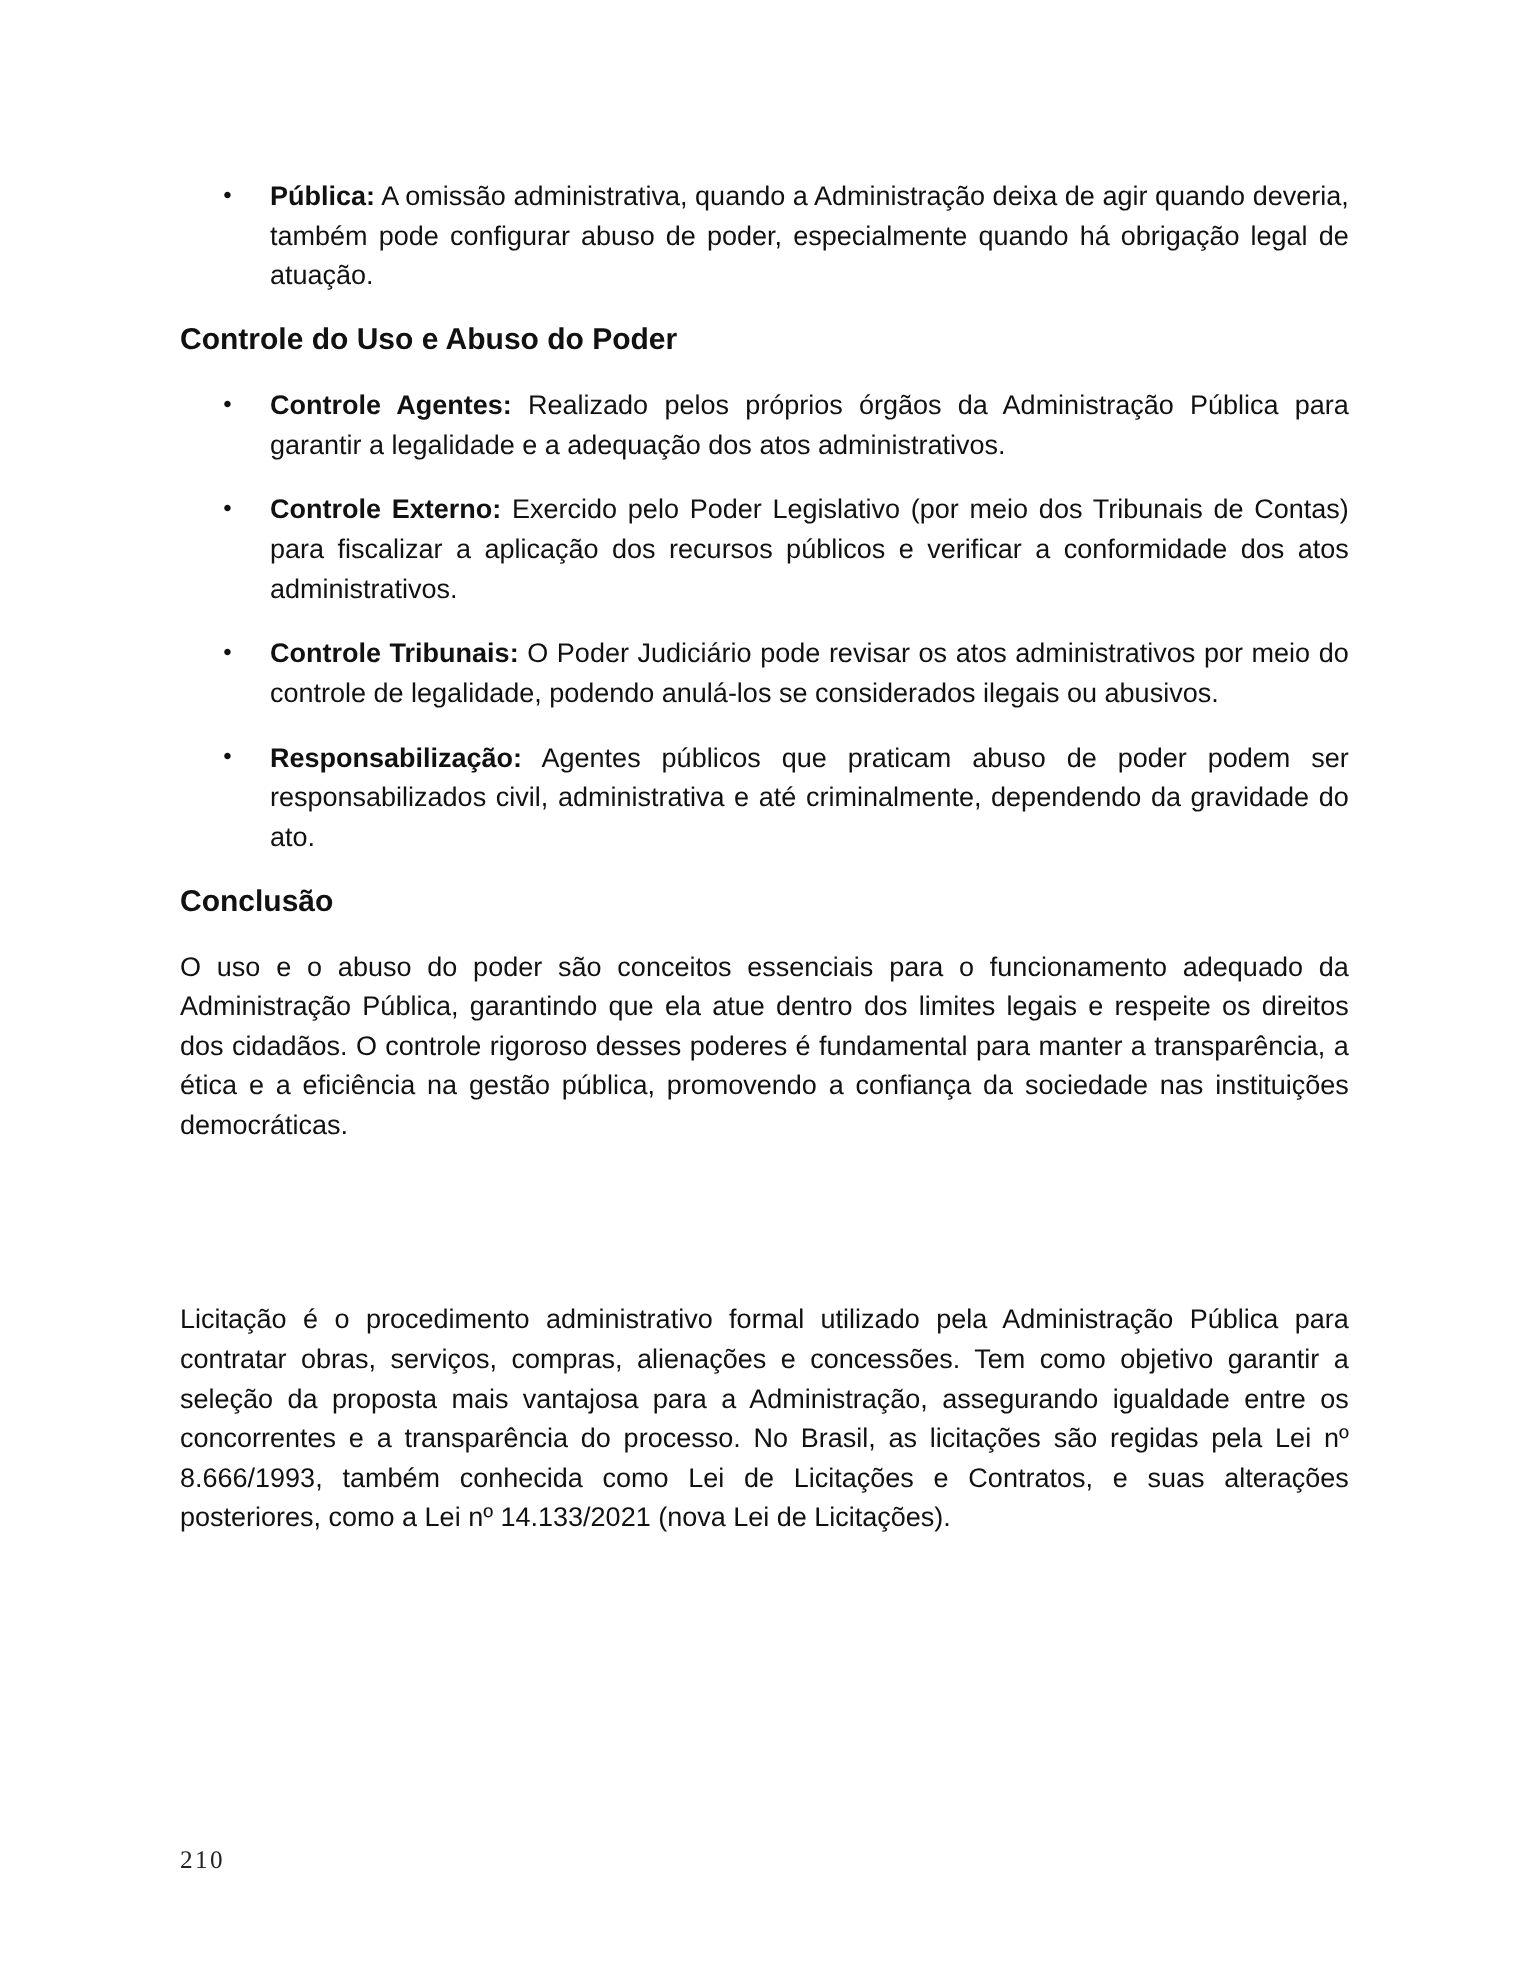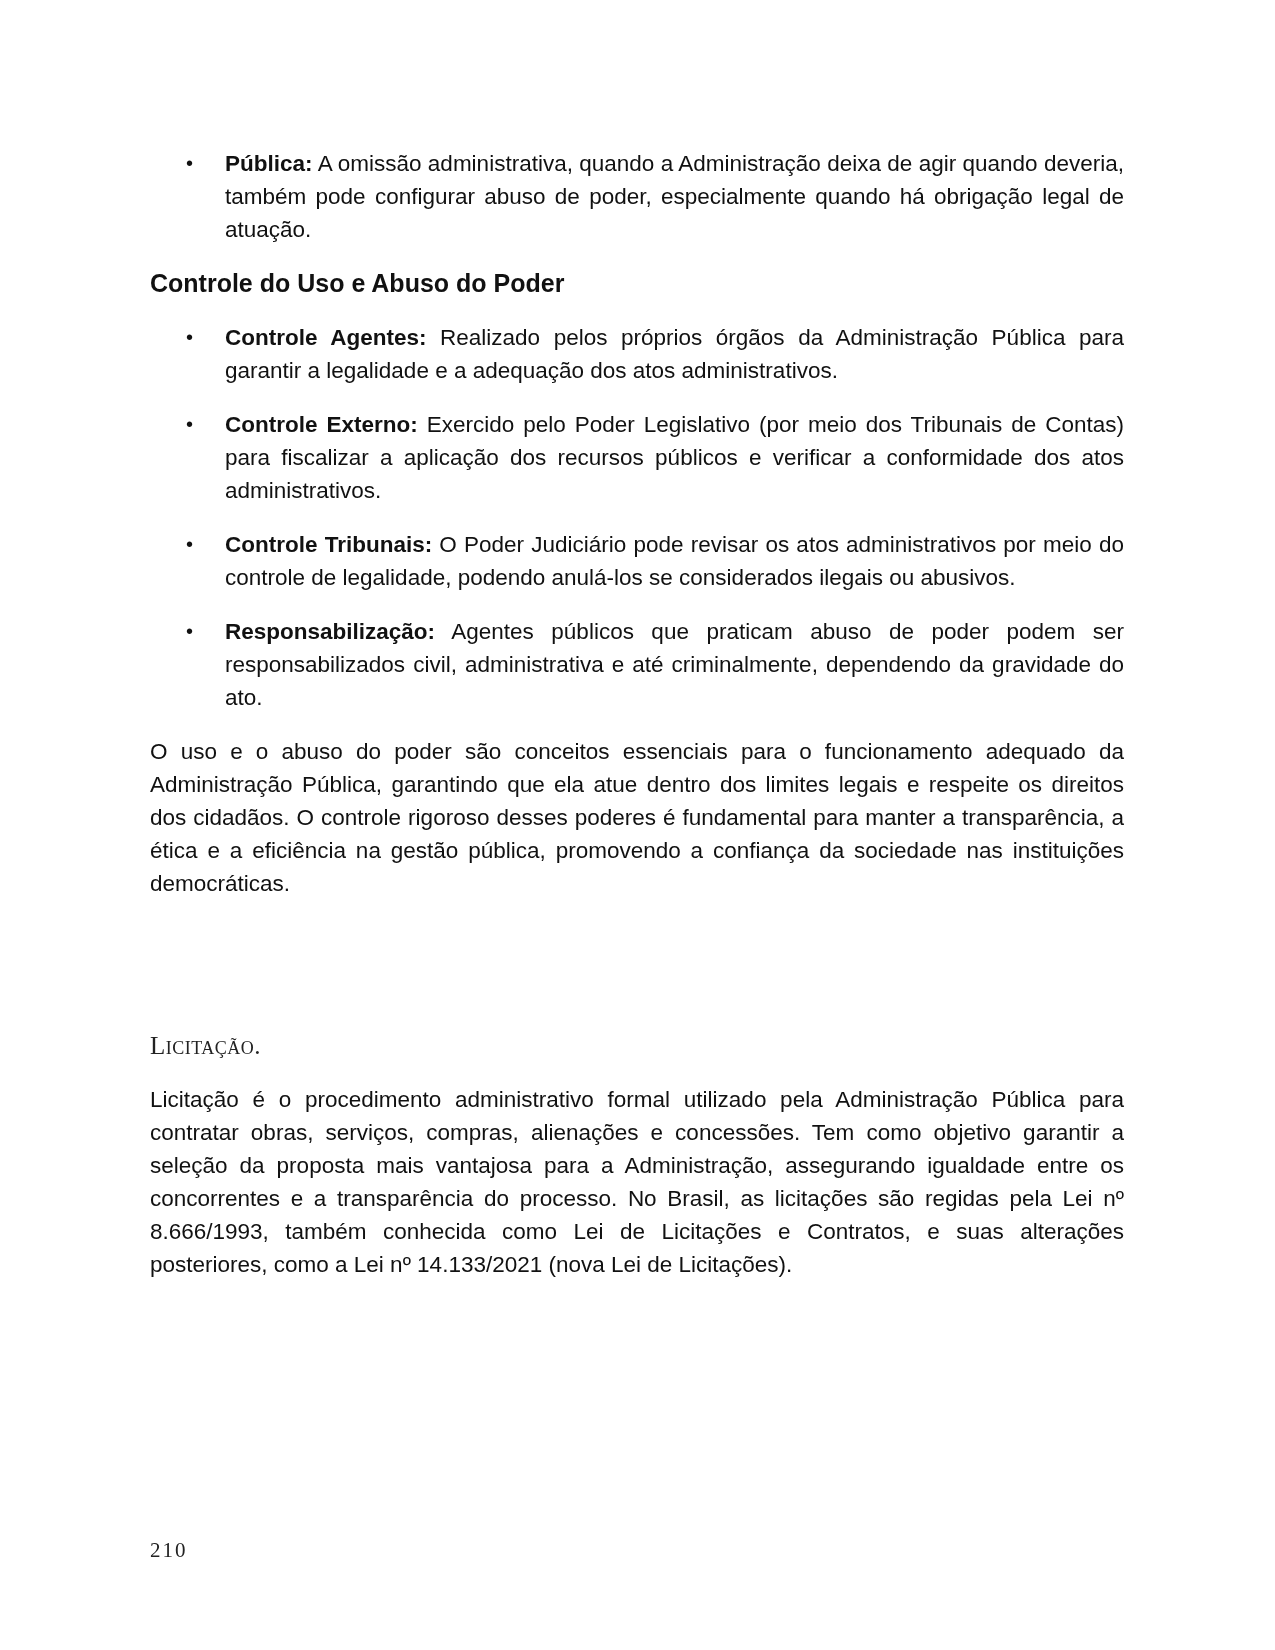--- a/index.html
+++ b/index.html
@@ -44,23 +44,23 @@
     <div class="bullet-item">
       <span class="dot">•</span>
       <b>Controle Tribunais:</b><span> O Poder Judiciário pode revisar os atos administrativos por meio do controle de legalidade, podendo anulá-los se considerados ilegais ou abusivos.</span>
     </div>
 
     <div class="bullet-item">
       <span class="dot">•</span>
       <b>Responsabilização:</b><span> Agentes públicos que praticam abuso de poder podem ser responsabilizados civil, administrativa e até criminalmente, dependendo da gravidade do ato.</span>
     </div>
 
+    <h3 class="section">Conclusão</h3>
     <p class="para">O uso e o abuso do poder são conceitos essenciais para o funcionamento adequado da Administração Pública, garantindo que ela atue dentro dos limites legais e respeite os direitos dos cidadãos. O controle rigoroso desses poderes é fundamental para manter a transparência, a ética e a eficiência na gestão pública, promovendo a confiança da sociedade nas instituições democráticas.</p>
 
     <div class="spacer"></div>
 
-    <h2 class="chapter">Licitação.</h2>
     <p class="para">Licitação é o procedimento administrativo formal utilizado pela Administração Pública para contratar obras, serviços, compras, alienações e concessões. Tem como objetivo garantir a seleção da proposta mais vantajosa para a Administração, assegurando igualdade entre os concorrentes e a transparência do processo. No Brasil, as licitações são regidas pela Lei nº 8.666/1993, também conhecida como Lei de Licitações e Contratos, e suas alterações posteriores, como a Lei nº 14.133/2021 (nova Lei de Licitações).</p>
 
   </div>
 
   <div class="page-number">210</div>
 </div>
 
 </body></html>

